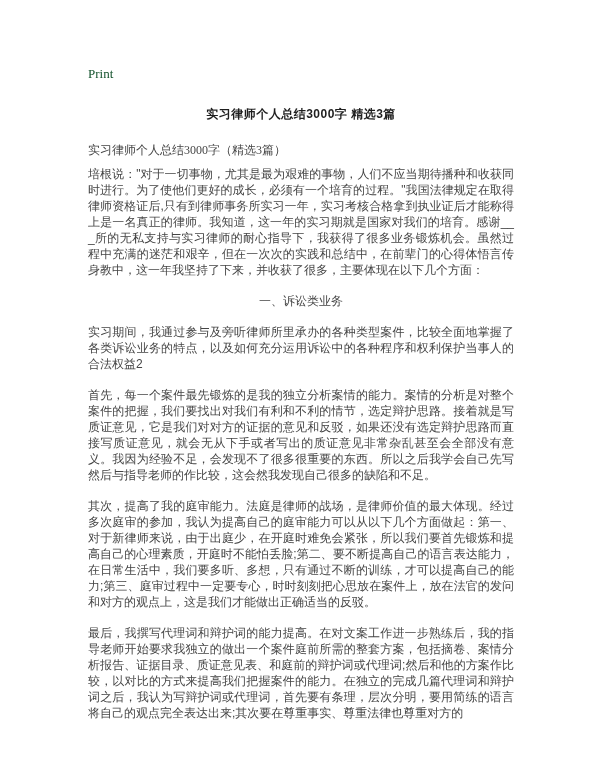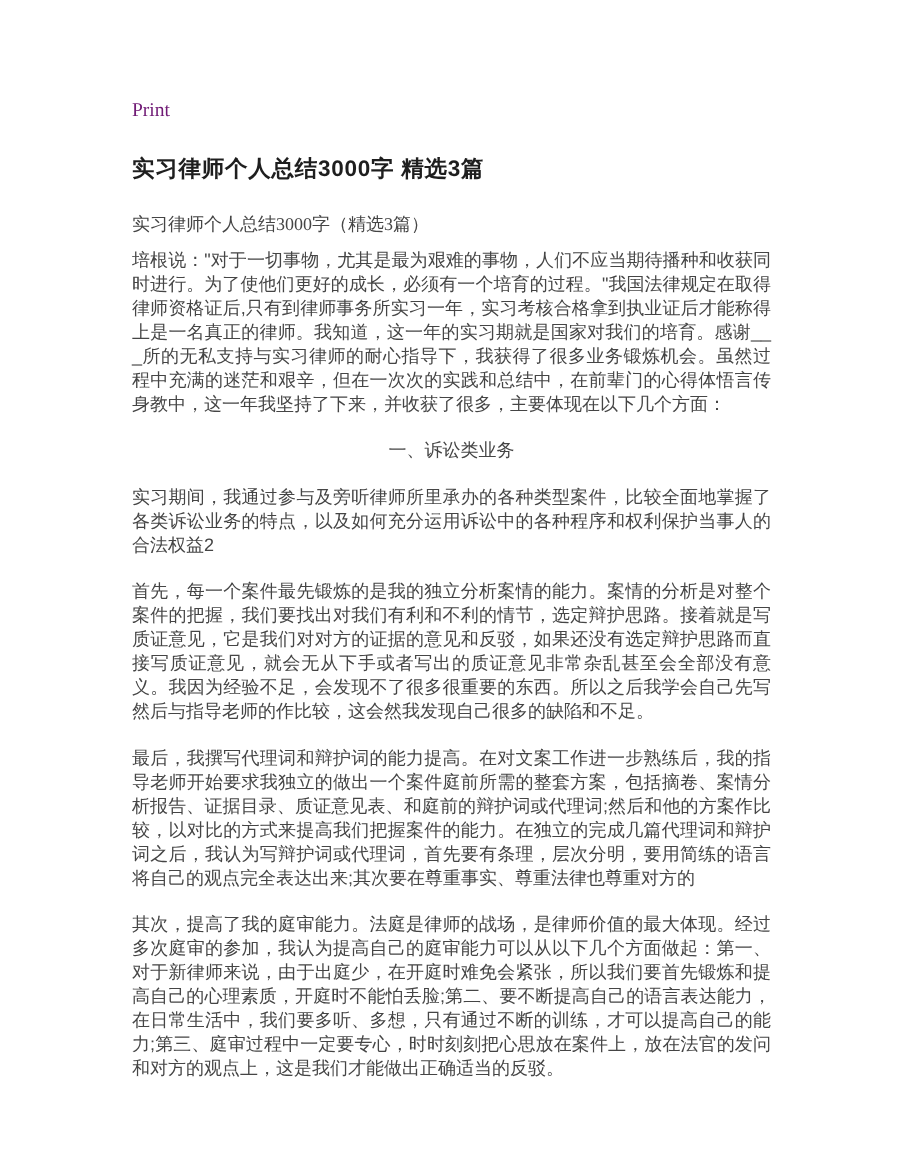--- a/index.html
+++ b/index.html
@@ -21,31 +21,31 @@
     width: 426px;
     margin-left: 88px;
     padding-top: 64px;
     color: #454545;
   }
 
   .print-link {
     display: inline-block;
     font-family: "Liberation Serif", "DejaVu Serif", serif;
     font-size: 13px;
-    color: #701a75;
+    color: #14532d;
     text-decoration: none;
     margin-bottom: 12px;
     cursor: pointer;
   }
 
   .doc-title {
-    font-size: 15px;
+    font-size: 12px;
     font-weight: bold;
     color: #1e1e1e;
-    text-align: left;
+    text-align: center;
     line-height: 24px;
     margin-top: 8px;
     margin-bottom: 16px;
     letter-spacing: 0.5px;
   }
 
   .doc-subtitle {
     font-size: 12px;
     color: #454545;
     line-height: 16px;
@@ -88,18 +88,18 @@
 
 
     <p class="para">培根说："对于一切事物，尤其是最为艰难的事物，人们不应当期待播种和收获同时进行。为了使他们更好的成长，必须有一个培育的过程。"我国法律规定在取得律师资格证后,只有到律师事务所实习一年，实习考核合格拿到执业证后才能称得上是一名真正的律师。我知道，这一年的实习期就是国家对我们的培育。感谢___所的无私支持与实习律师的耐心指导下，我获得了很多业务锻炼机会。虽然过程中充满的迷茫和艰辛，但在一次次的实践和总结中，在前辈门的心得体悟言传身教中，这一年我坚持了下来，并收获了很多，主要体现在以下几个方面：</p>
 
     <p class="section-heading">一、诉讼类业务</p>
 
     <p class="para">实习期间，我通过参与及旁听律师所里承办的各种类型案件，比较全面地掌握了各类诉讼业务的特点，以及如何充分运用诉讼中的各种程序和权利保护当事人的合法权益2</p>
 
     <p class="para">首先，每一个案件最先锻炼的是我的独立分析案情的能力。案情的分析是对整个案件的把握，我们要找出对我们有利和不利的情节，选定辩护思路。接着就是写质证意见，它是我们对对方的证据的意见和反驳，如果还没有选定辩护思路而直接写质证意见，就会无从下手或者写出的质证意见非常杂乱甚至会全部没有意义。我因为经验不足，会发现不了很多很重要的东西。所以之后我学会自己先写然后与指导老师的作比较，这会然我发现自己很多的缺陷和不足。</p>
 
+    <p class="para">其次，提高了我的庭审能力。法庭是律师的战场，是律师价值的最大体现。经过多次庭审的参加，我认为提高自己的庭审能力可以从以下几个方面做起：第一、对于新律师来说，由于出庭少，在开庭时难免会紧张，所以我们要首先锻炼和提高自己的心理素质，开庭时不能怕丢脸;第二、要不断提高自己的语言表达能力，在日常生活中，我们要多听、多想，只有通过不断的训练，才可以提高自己的能力;第三、庭审过程中一定要专心，时时刻刻把心思放在案件上，放在法官的发问和对方的观点上，这是我们才能做出正确适当的反驳。</p>
+
     <p class="para">最后，我撰写代理词和辩护词的能力提高。在对文案工作进一步熟练后，我的指导老师开始要求我独立的做出一个案件庭前所需的整套方案，包括摘卷、案情分析报告、证据目录、质证意见表、和庭前的辩护词或代理词;然后和他的方案作比较，以对比的方式来提高我们把握案件的能力。在独立的完成几篇代理词和辩护词之后，我认为写辩护词或代理词，首先要有条理，层次分明，要用简练的语言将自己的观点完全表达出来;其次要在尊重事实、尊重法律也尊重对方的</p>
-
-    <p class="para">其次，提高了我的庭审能力。法庭是律师的战场，是律师价值的最大体现。经过多次庭审的参加，我认为提高自己的庭审能力可以从以下几个方面做起：第一、对于新律师来说，由于出庭少，在开庭时难免会紧张，所以我们要首先锻炼和提高自己的心理素质，开庭时不能怕丢脸;第二、要不断提高自己的语言表达能力，在日常生活中，我们要多听、多想，只有通过不断的训练，才可以提高自己的能力;第三、庭审过程中一定要专心，时时刻刻把心思放在案件上，放在法官的发问和对方的观点上，这是我们才能做出正确适当的反驳。</p>
 
   </div>
 </div>
 
 </body></html>

